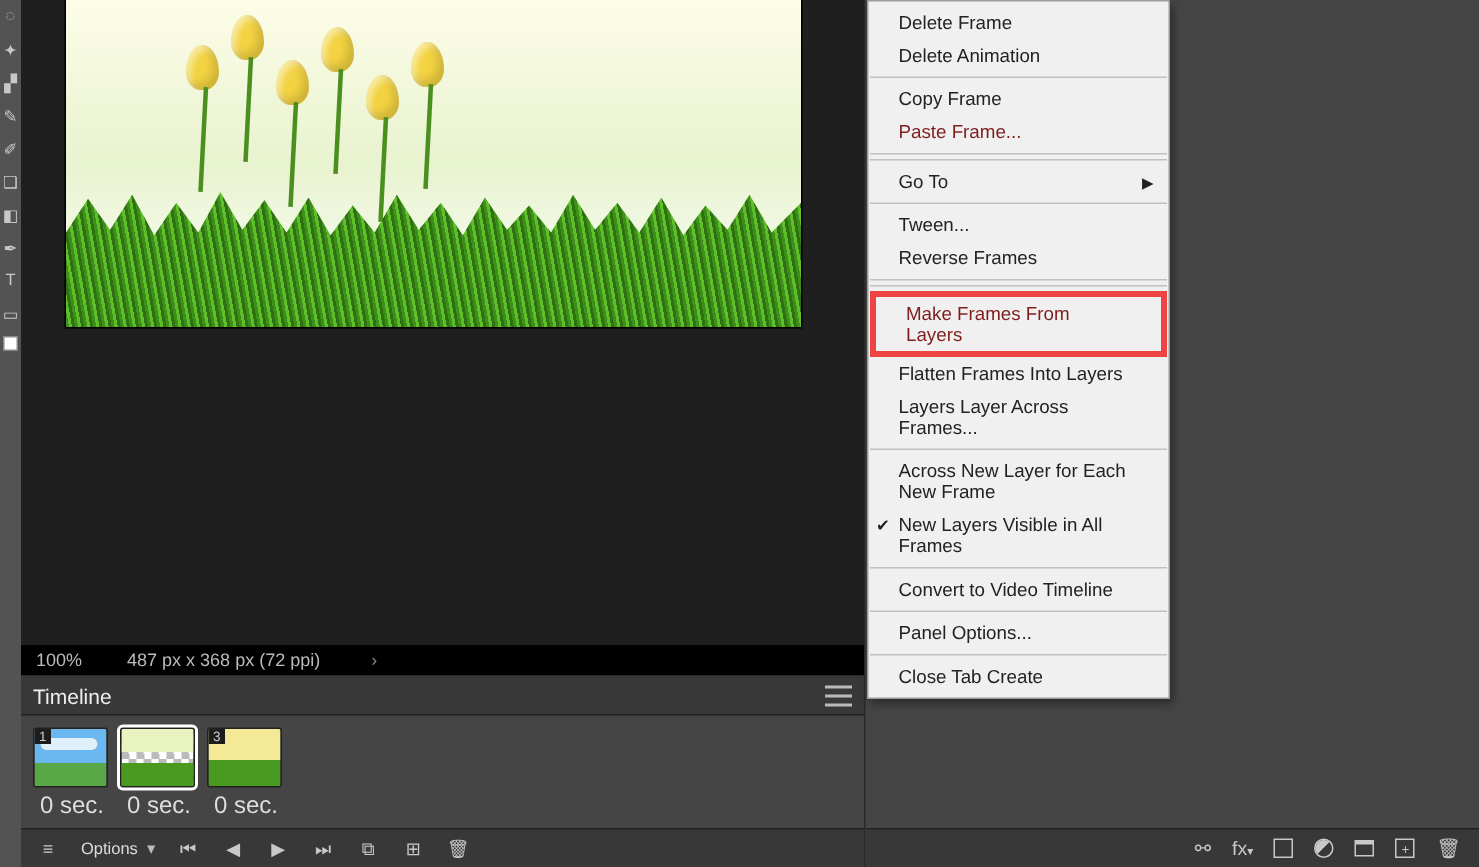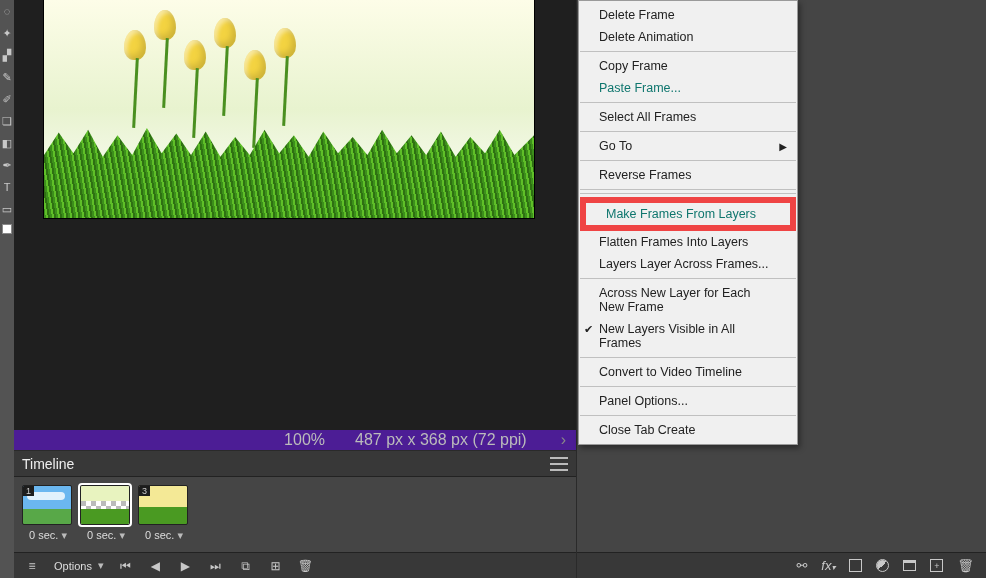--- a/index.html
+++ b/index.html
@@ -21,36 +21,36 @@
   .grass { position:absolute; bottom:0; left:0; right:0; height:90px;
     background:repeating-linear-gradient(80deg,#3c8f1b 0 2px,#5fbf28 2px 4px,#2e7012 4px 6px);
     clip-path:polygon(0 30%, 3% 5%, 6% 28%, 9% 2%, 12% 32%, 15% 8%, 18% 30%, 21% 0%, 24% 28%, 27% 6%, 30% 30%, 33% 4%, 36% 32%, 39% 10%, 42% 30%, 45% 2%, 48% 28%, 51% 8%, 54% 32%, 57% 4%, 60% 28%, 63% 10%, 66% 30%, 69% 2%, 72% 28%, 75% 8%, 78% 30%, 81% 4%, 84% 32%, 87% 10%, 90% 28%, 93% 2%, 96% 30%, 100% 8%, 100% 100%, 0 100%);
   }
   .tulip { position:absolute; width:26px; height:40px; }
   .tulip .bud { width:22px; height:30px; background:#f3d341; border-radius:50% 50% 45% 45% / 60% 60% 40% 40%; box-shadow:inset -4px -4px 6px rgba(0,0,0,.15), inset 3px 3px 4px rgba(255,255,255,.5); }
   .tulip .stem { width:3px; height:70px; background:#4a8f20; position:absolute; top:28px; left:10px; transform:rotate(3deg); }
   .t1{left:80px; top:30px;} .t2{left:110px; top:10px;} .t3{left:140px; top:40px;} .t4{left:170px; top:18px;} .t5{left:200px; top:50px;} .t6{left:230px; top:28px;}
 
   
-  .status { position:absolute; left:14px; top:430px; right:410px; height:20px; background:#4c1d95; color:#bbb; display:flex; align-items:center; padding:0 10px; gap:30px; font-size:16px;justify-content:flex-end; }
+  .status { position:absolute; left:14px; top:430px; right:410px; height:20px; background:#000000; color:#bbb; display:flex; align-items:center; padding:0 10px; gap:30px; font-size:12px; }
   .status .chev { color:#888; margin-left:4px;}
 
   
   .timeline { position:absolute; left:14px; top:450px; right:410px; bottom:0; background:#454545; border-top:1px solid #2a2a2a; }
   .tl-head { height:26px; background:#383838; display:flex; align-items:center; padding:0 8px; border-bottom:1px solid #222;}
   .tl-head .tab { color:#eee; font-size:14px; }
   .tl-head .flex { flex:1; }
   .tl-head .ham { width:18px; height:14px; display:flex; flex-direction:column; justify-content:space-between;}
   .tl-head .ham span{height:2px;background:#bbb;}
   .frames { display:flex; gap:6px; padding:8px; }
   .frame { width:52px; text-align:center; }
   .frame .thumb { width:50px; height:40px; border:1px solid #222; background:#777; position:relative; overflow:hidden; border-radius:2px;}
   .frame.sel .thumb { outline:2px solid #fff; }
   .frame .num { position:absolute; top:0; left:0; background:#1d1d1d; color:#ccc; font-size:9px; padding:0 3px; }
-  .frame .dur { margin-top:4px; font-size:11px; color:#ddd; }
+  .frame .dur { margin-top:4px; font-size:16px; color:#ddd; }
   .frame .dur::after{content:" \25BE"; color:#bbb;}
   .thumb.sky{background:linear-gradient(#6bb7f0 60%,#58a848 60%);} 
   .thumb.sky::before{content:"";position:absolute;top:6px;left:4px;width:38px;height:8px;background:#fff;border-radius:6px;opacity:.8;}
   .thumb.tp{
     background:
       repeating-conic-gradient(#bbb 0 25%, #fff 0 50%) 0 0/10px 10px;
   }
   .thumb.tp::after{content:"";position:absolute;inset:0;background:linear-gradient(#e8f3bf 40%, transparent 40%),linear-gradient(to top,#4a9a22 40%, transparent 40%);} 
   .thumb.yel{background:linear-gradient(#f4e996 55%,#4a9a22 55%);} 
 
@@ -63,27 +63,27 @@
   .rpanel { position:absolute; right:0; top:0; width:410px; height:100%; background:#454545; border-left:1px solid #2a2a2a;}
   .rpanel .bottom { position:absolute; bottom:0; left:0; right:0; height:26px; background:#383838; display:flex; align-items:center; justify-content:flex-end; gap:14px; padding:0 12px; border-top:1px solid #222;}
   .rpanel .bottom .ico{color:#c8c8c8; font-size:13px;}
   .icbox{width:13px;height:13px;border:1.5px solid #c8c8c8;display:inline-block;}
   .iccirc{width:13px;height:13px;border:1.5px solid #c8c8c8;border-radius:50%;display:inline-block;position:relative;}
   .iccirc::after{content:"";position:absolute;inset:0;background:linear-gradient(135deg,#c8c8c8 50%,transparent 50%);border-radius:50%;}
   .icfold{width:13px;height:11px;border:1.5px solid #c8c8c8;border-top-width:3px;display:inline-block;}
   .iclink{font-size:13px;color:#777;}
 
   
-  .menu { position:absolute; top:0; left:578px; width:220px; background:#f0f0f0; color:#222; border:1px solid #9a9a9a; box-shadow:2px 3px 6px rgba(0,0,0,.4); padding:3px 0;}
+  .menu { position:absolute; top:0; left:578px; width:202px; background:#f0f0f0; color:#222; border:1px solid #9a9a9a; box-shadow:2px 3px 6px rgba(0,0,0,.4); padding:3px 0;}
   .menu .item { padding:4px 20px 4px 20px; font-size:12.5px; position:relative;}
-  .menu .item.dis{ color:#0f766e; }
+  .menu .item.dis{ color:#7f1d1d; }
   .menu .sep{ height:1px; background:#c0c0c0; margin:3px 1px; }
   .menu .item .sub{ position:absolute; right:10px; top:6px; font-size:10px;}
   .menu .item .chk{ position:absolute; left:5px; top:5px; font-size:11px;}
-  .redbox{ border:6px solid #ef4444; margin:0 1px; }
+  .redbox{ border:4px solid #ef4444; margin:0 1px; }
 </style>
 </head>
 <body>
 
 <div class="toolrail">
   <div class="t">◌</div>
   <div class="t">✦</div>
   <div class="t">▞</div>
   <div class="t">✎</div>
   <div class="t">✐</div>
@@ -170,42 +170,42 @@
     <span class="ico">⏭</span>
     <span class="ico">⧉</span>
     <span class="ico">⊞</span>
     <span class="ico">🗑</span>
   </div>
 </div>
 
 <div class="rpanel">
   <div class="bottom">
     <span class="ico iclink">⚯</span>
-    <span class="ico" style="font-style:italic">fx<span style="font-size:8px">▾</span></span>
+    <span class="ico" style="">fx<span style="font-size:8px">▾</span></span>
     <span class="icbox"></span>
     <span class="iccirc"></span>
     <span class="icfold"></span>
     <span class="icbox" style="position:relative">
         <span style="position:absolute;inset:0;display:flex;align-items:center;justify-content:center;font-size:9px;color:#c8c8c8">+</span>
       </span>
     <span class="ico">🗑</span>
   </div>
 </div>
 
 <div class="menu">
   <div class="item"><span>Delete Frame</span></div>
   <div class="item"><span>Delete Animation</span></div>
   <div class="sep"></div>
   <div class="item"><span>Copy Frame</span></div>
   <div class="item dis"><span>Paste Frame...</span></div>
   <div class="sep"></div>
-  <div class="item"><span>Select All Frames</span></div>
   <div class="sep"></div>
   <div class="item"><span>Go To</span><span class="sub">▶</span></div>
   <div class="sep"></div>
+  <div class="item"><span>Tween...</span></div>
   <div class="item"><span>Reverse Frames</span></div>
   <div class="sep"></div>
   <div class="sep"></div>
   <div class="redbox">
     <div class="item dis"><span>Make Frames From Layers</span></div>
   </div>
   <div class="item"><span>Flatten Frames Into Layers</span></div>
   <div class="item"><span>Layers Layer Across Frames...</span></div>
   <div class="sep"></div>
   <div class="item"><span>Across New Layer for Each New Frame</span></div>

